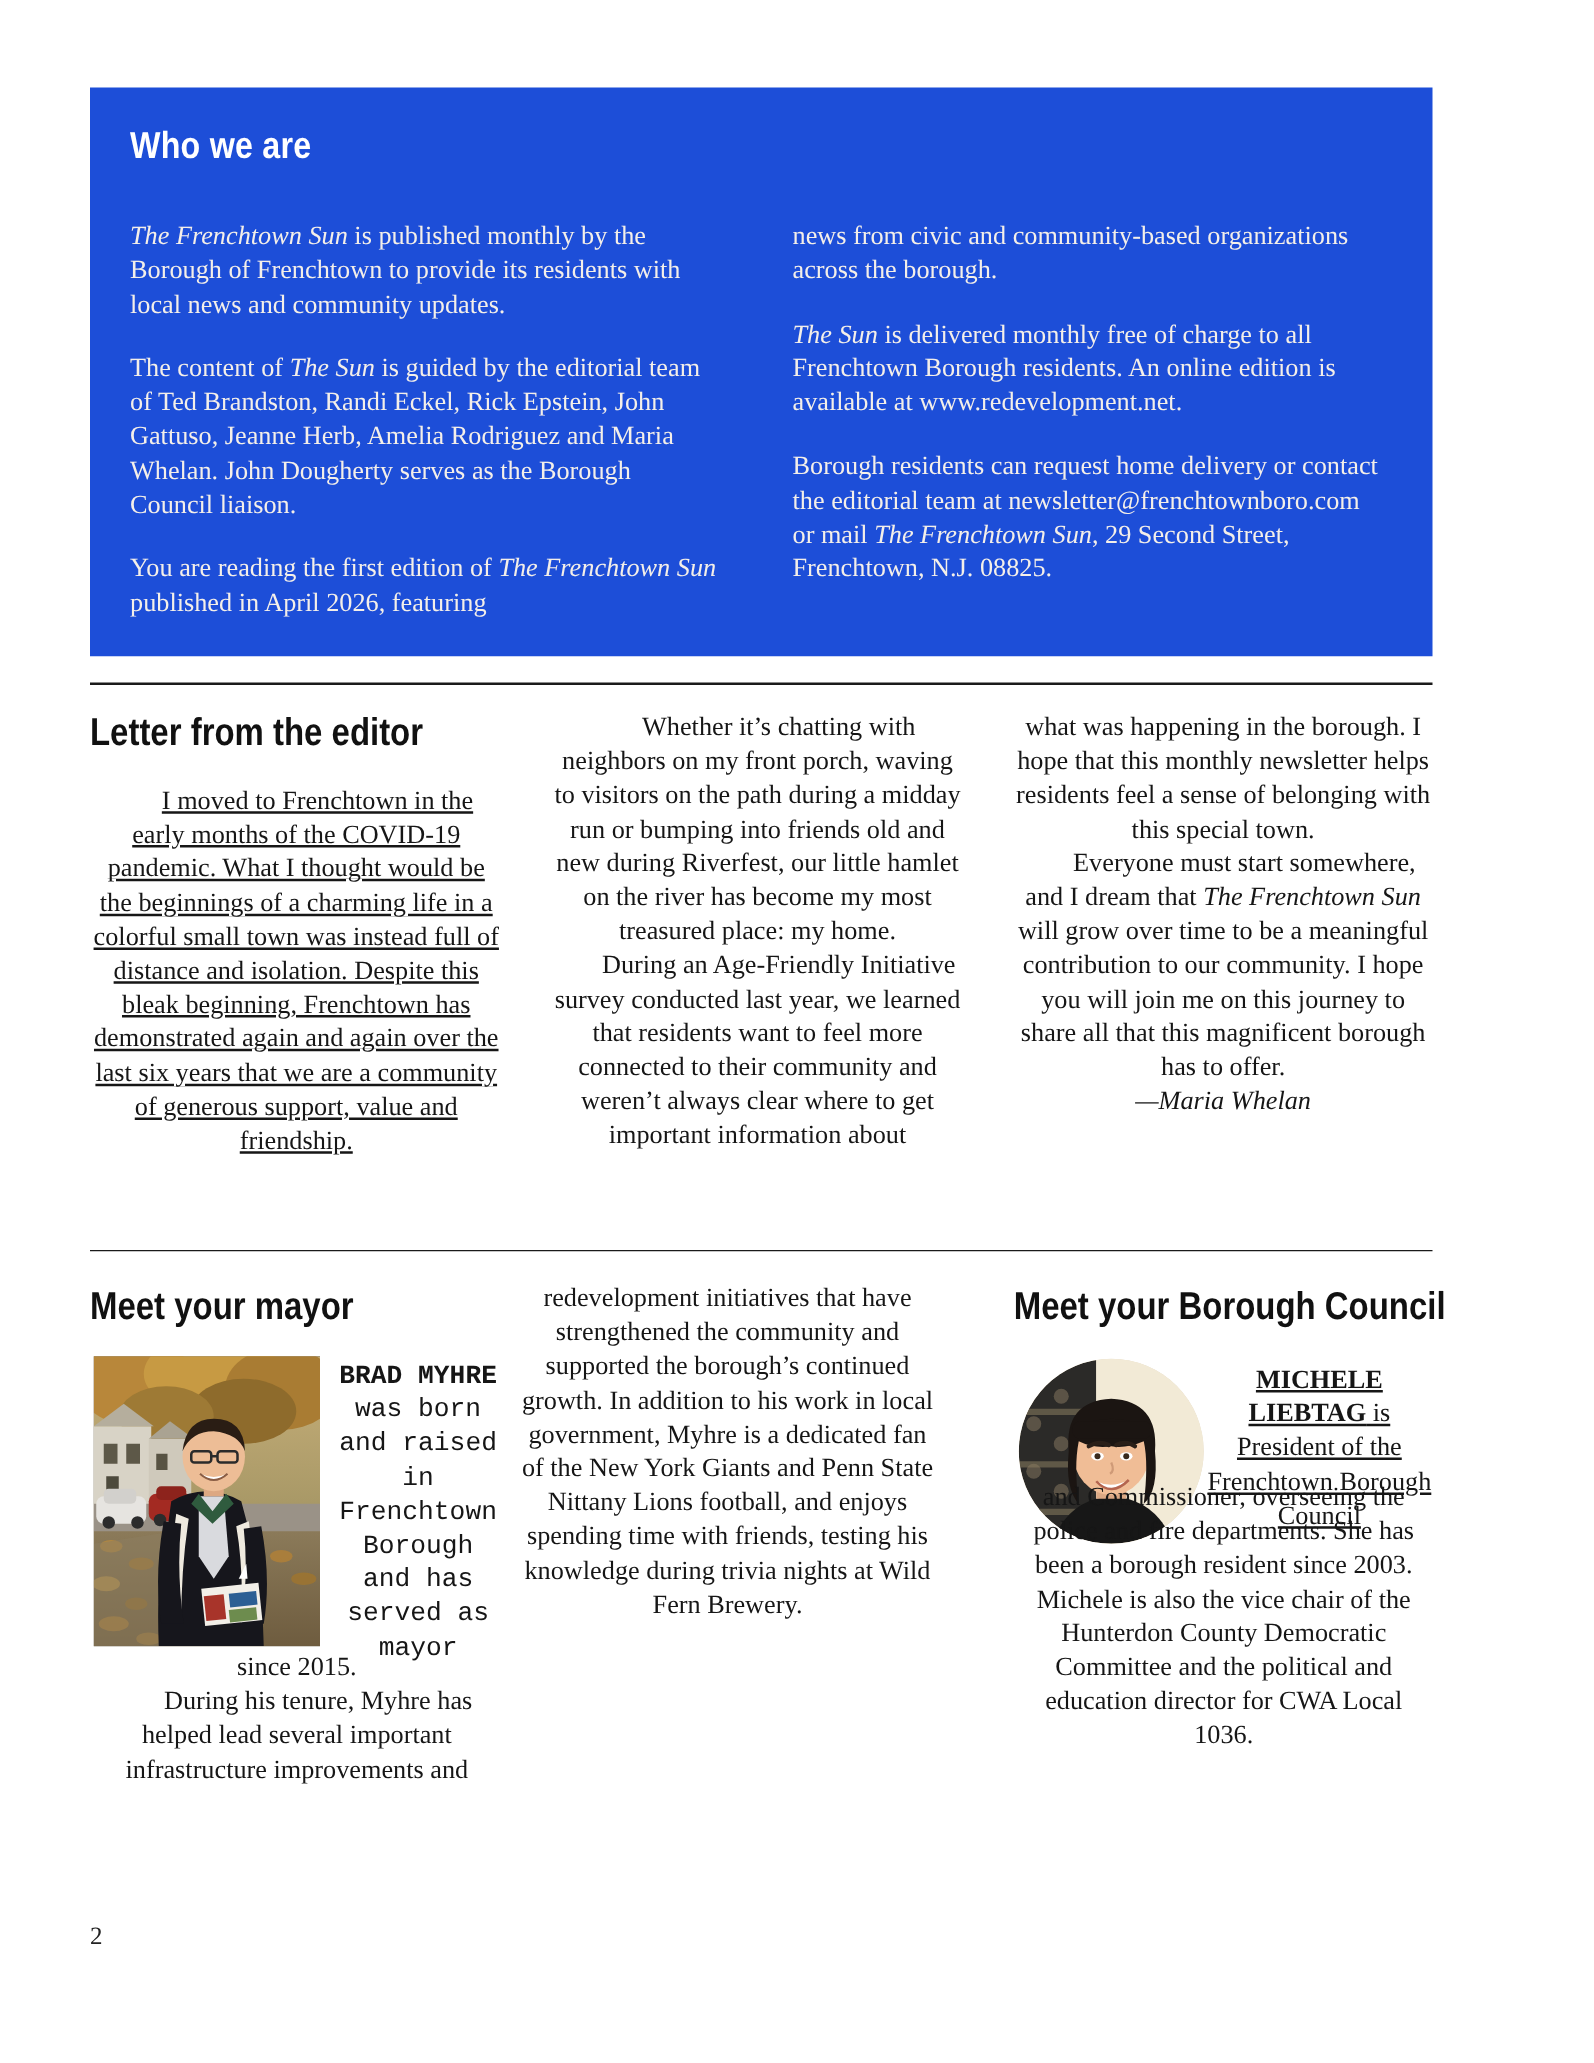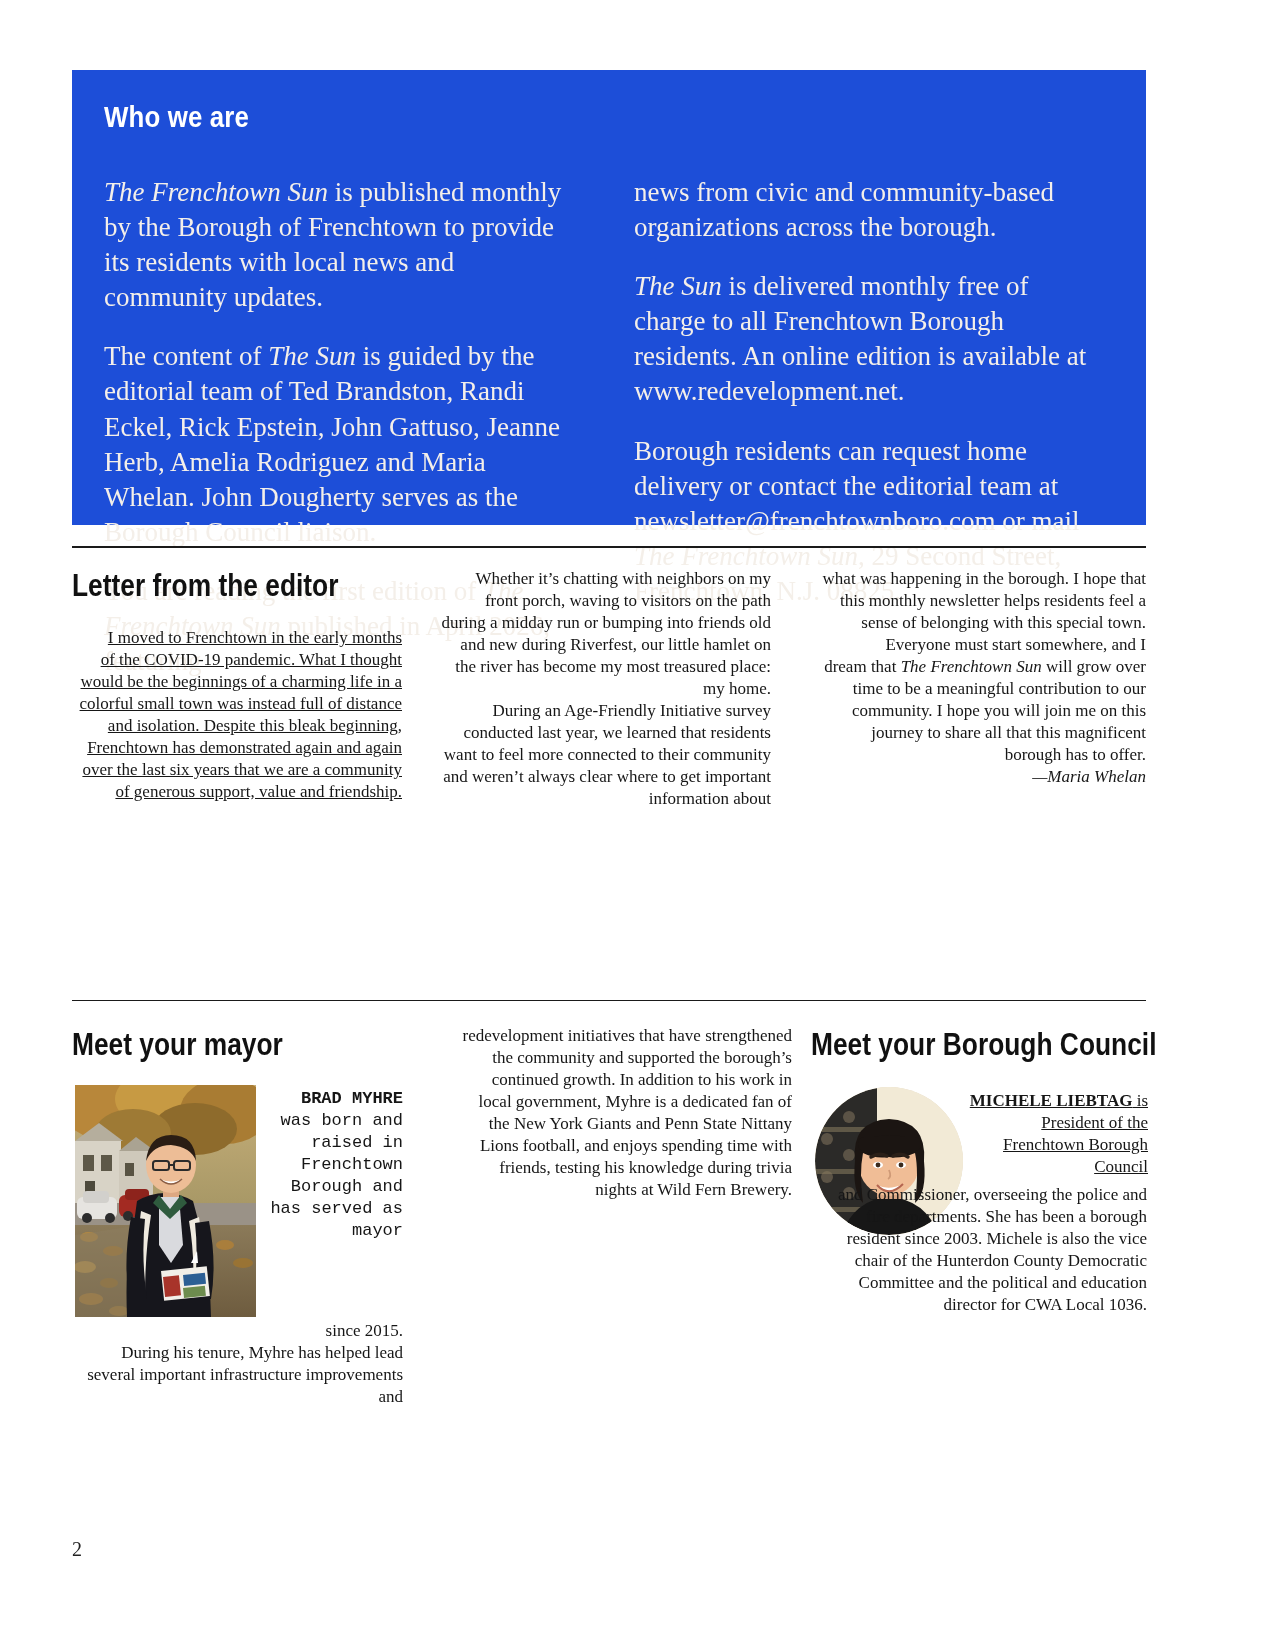--- a/index.html
+++ b/index.html
@@ -47,21 +47,21 @@
     line-height: 1.1;
   }
   .whoweare-cols {
     display: flex;
     gap: 60px;
     margin-top: 42px;
   }
   .whoweare-col {
     width: 476px;
     color: #f4efe9;
-    font-size: 27px;
+    font-size: 21px;
     line-height: 1.3;
   }
   .whoweare-col p {
     margin: 0 0 24px 0;
   }
   .whoweare-col p:last-child { margin-bottom: 0; }
   .whoweare-col i { font-style: italic; }
 
   
   .rule {
@@ -83,24 +83,24 @@
     color: #111111;
     line-height: 1.05;
     transform: scaleX(0.85);
     transform-origin: left center;
     white-space: nowrap;
   }
 
   
   .bodycol {
     position: absolute;
-    font-size: 17px;
+    font-size: 21px;
     line-height: 1.295;
     color: #161616;
-    text-align: right;
+    text-align: center;
   }
   .bodycol p { margin: 0; }
   .bodycol p.indent { text-indent: 34px; }
   .bodycol i { font-style: italic; }
   .bodycol b { font-weight: bold; }
 
   
   .photo-mayor {
     position: absolute;
     left: 75px;
@@ -258,21 +258,21 @@
     </svg>
   </div>
 
   <div class="bodycol" id="mayor-wrap" style="left:266px; top:1088px; width:137px;font-family:Liberation Mono, monospace;">
       <p><b>BRAD MYHRE</b><span> was born and raised in Frenchtown Borough and has served as mayor</span></p>
     </div>
   <div class="bodycol" id="mayor-after" style="left:72px; top:1320px; width:331px;">
       <p><span> since 2015.</span></p>
       <p class="indent"><span>During his tenure, Myhre has helped lead several important infrastructure improvements and</span></p>
     </div>
-  <div class="bodycol" id="mayor-c2" style="left:462px; top:1025px; width:330px;">
+  <div class="bodycol" id="mayor-c2" style="left:417px; top:1025px; width:330px;">
       <p><span>redevelopment initiatives that have strengthened the community and supported the borough’s continued growth. In addition to his work in local government, Myhre is a dedicated fan of the New York Giants and Penn State Nittany Lions football, and enjoys spending time with friends, testing his knowledge during trivia nights at Wild Fern Brewery.</span></p>
     </div>
 
   <div class="sec-head" style="position:absolute; left:811px; top:1029px; width:420px;">Meet your Borough Council</div>
 
   <div class="photo-council">
     <svg width="148" height="148" viewBox="0 0 148 148">
       <defs>
         <clipPath id="circ">
             <circle cx="74" cy="74" r="74"></circle>

